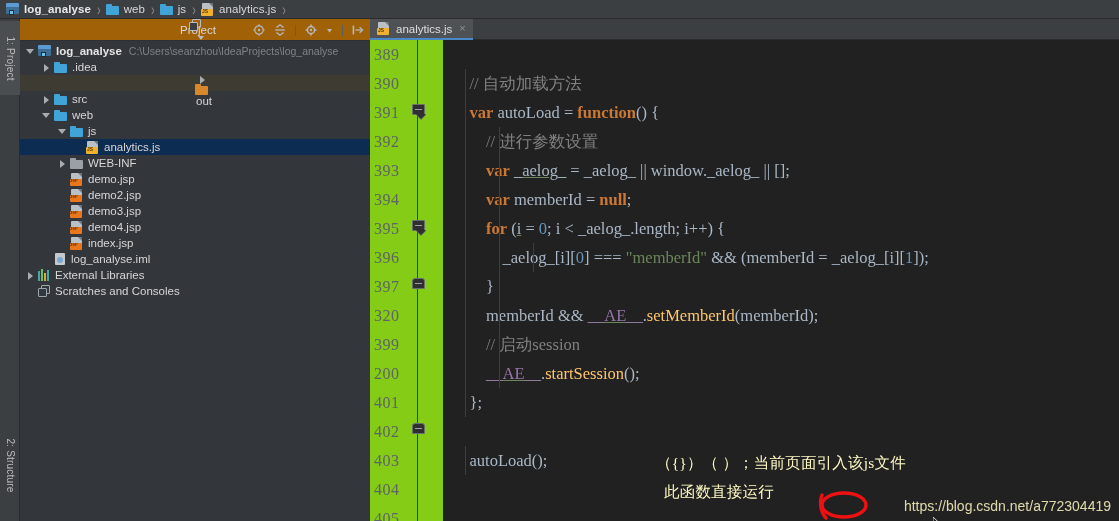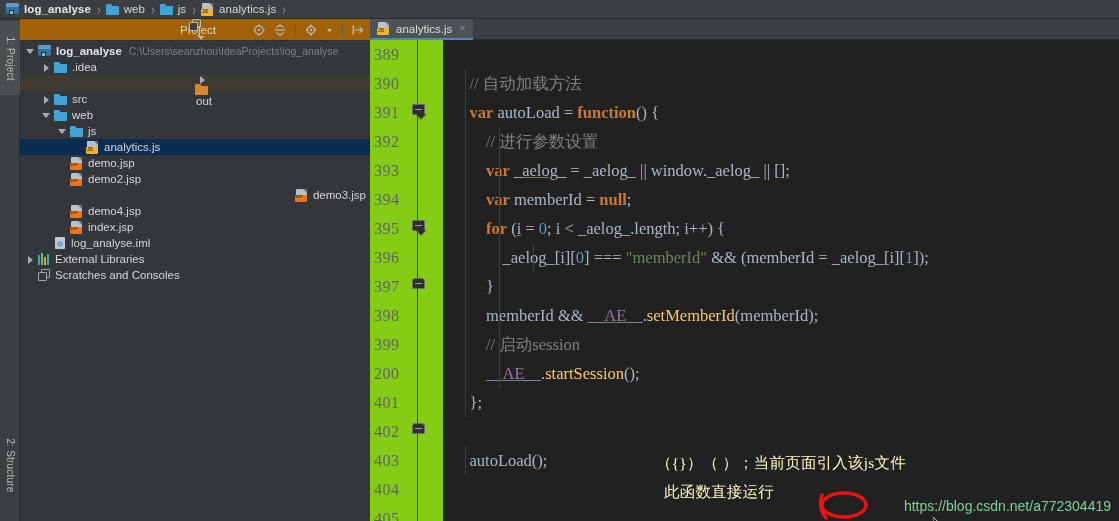--- a/index.html
+++ b/index.html
@@ -269,21 +269,21 @@
     font-family: Liberation Serif, serif; font-size: 15.5px;
     white-space: nowrap; letter-spacing: .2px;
   }
   .annot-1 { left: 656px; top: 453px; }
   .annot-2 { left: 656px; top: 482px; margin-left: 8px; }
   .circle-mark {
     position: absolute; left: 447px; top: 470px; width: 56px; height: 32px;
   }
   .watermark {
     position: absolute; right: 8px; bottom: 7px;
-    color: #86efac; font-size: 14px; opacity: .85;
+    color: #fef9c3; font-size: 14px; opacity: .85;
     font-family: "Liberation Sans", sans-serif;
     margin-top: 48px;
   }
   .cursor-arrow {
     position: absolute; left: 563px; top: 498px; width: 11px; height: 17px;
   }
   .scroll-right {
     position: absolute; right: 0; top: 21px; width: 12px; height: 481px;
     background: #212121;
   }
@@ -447,36 +447,44 @@
         </div>
         <div class="row selected" style="padding-left: 54px;">
           <span class="arrow"></span>
           <span class="ico node-ico ico-js">
             <span class="j-page"></span>
             <span class="j-badge"></span>
           </span>
           <span class="node-label">analytics.js</span>
         </div>
         <div class="row" style="padding-left: 38px;">
+          <span class="arrow right"></span>
+          <span class="ico node-ico ico-folder grey">
+            <span class="f-tab"></span>
+            <span class="f-body"></span>
+          </span>
+          <span class="node-label">WEB-INF</span>
+        </div>
+        <div class="row" style="padding-left: 38px;">
           <span class="arrow"></span>
           <span class="ico node-ico ico-js ico-jsp">
             <span class="j-page"></span>
             <span class="j-badge"></span>
           </span>
           <span class="node-label">demo.jsp</span>
         </div>
         <div class="row" style="padding-left: 38px;">
           <span class="arrow"></span>
           <span class="ico node-ico ico-js ico-jsp">
             <span class="j-page"></span>
             <span class="j-badge"></span>
           </span>
           <span class="node-label">demo2.jsp</span>
         </div>
-        <div class="row" style="padding-left: 38px; justify-content: flex-end;">
+        <div class="row" style="padding-left: 38px;">
           <span class="arrow"></span>
           <span class="ico node-ico ico-js ico-jsp">
             <span class="j-page"></span>
             <span class="j-badge"></span>
           </span>
           <span class="node-label">demo3.jsp</span>
         </div>
         <div class="row" style="padding-left: 38px;">
           <span class="arrow"></span>
           <span class="ico node-ico ico-js ico-jsp">
@@ -541,21 +549,21 @@
         <div class="linenos" id="linenos">
             <div class="lnum">389</div>
             <div class="lnum">390</div>
             <div class="lnum">391</div>
             <div class="lnum">392</div>
             <div class="lnum">393</div>
             <div class="lnum">394</div>
             <div class="lnum">395</div>
             <div class="lnum">396</div>
             <div class="lnum">397</div>
-            <div class="lnum">398</div>
+            <div class="lnum">320</div>
             <div class="lnum">399</div>
             <div class="lnum">200</div>
             <div class="lnum">401</div>
             <div class="lnum">402</div>
             <div class="lnum">403</div>
             <div class="lnum">404</div>
             <div class="lnum">405</div>
           </div>
         <div class="folds" id="folds">
             <div class="fold-slot"></div>

